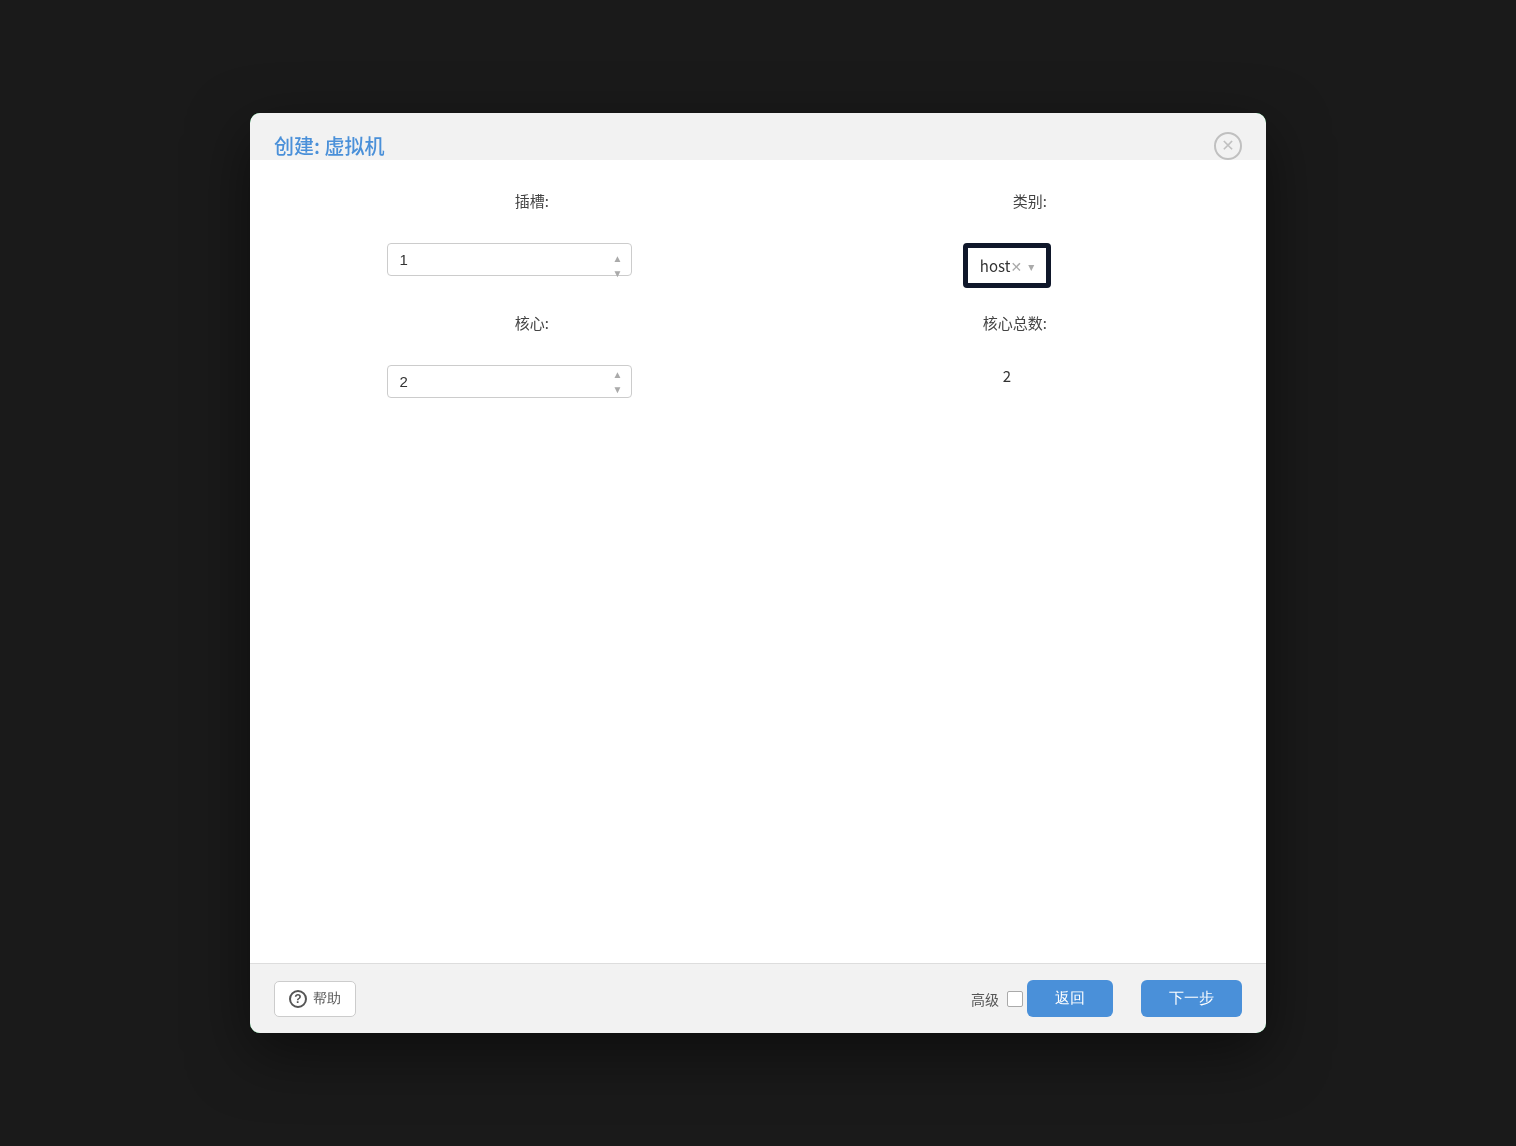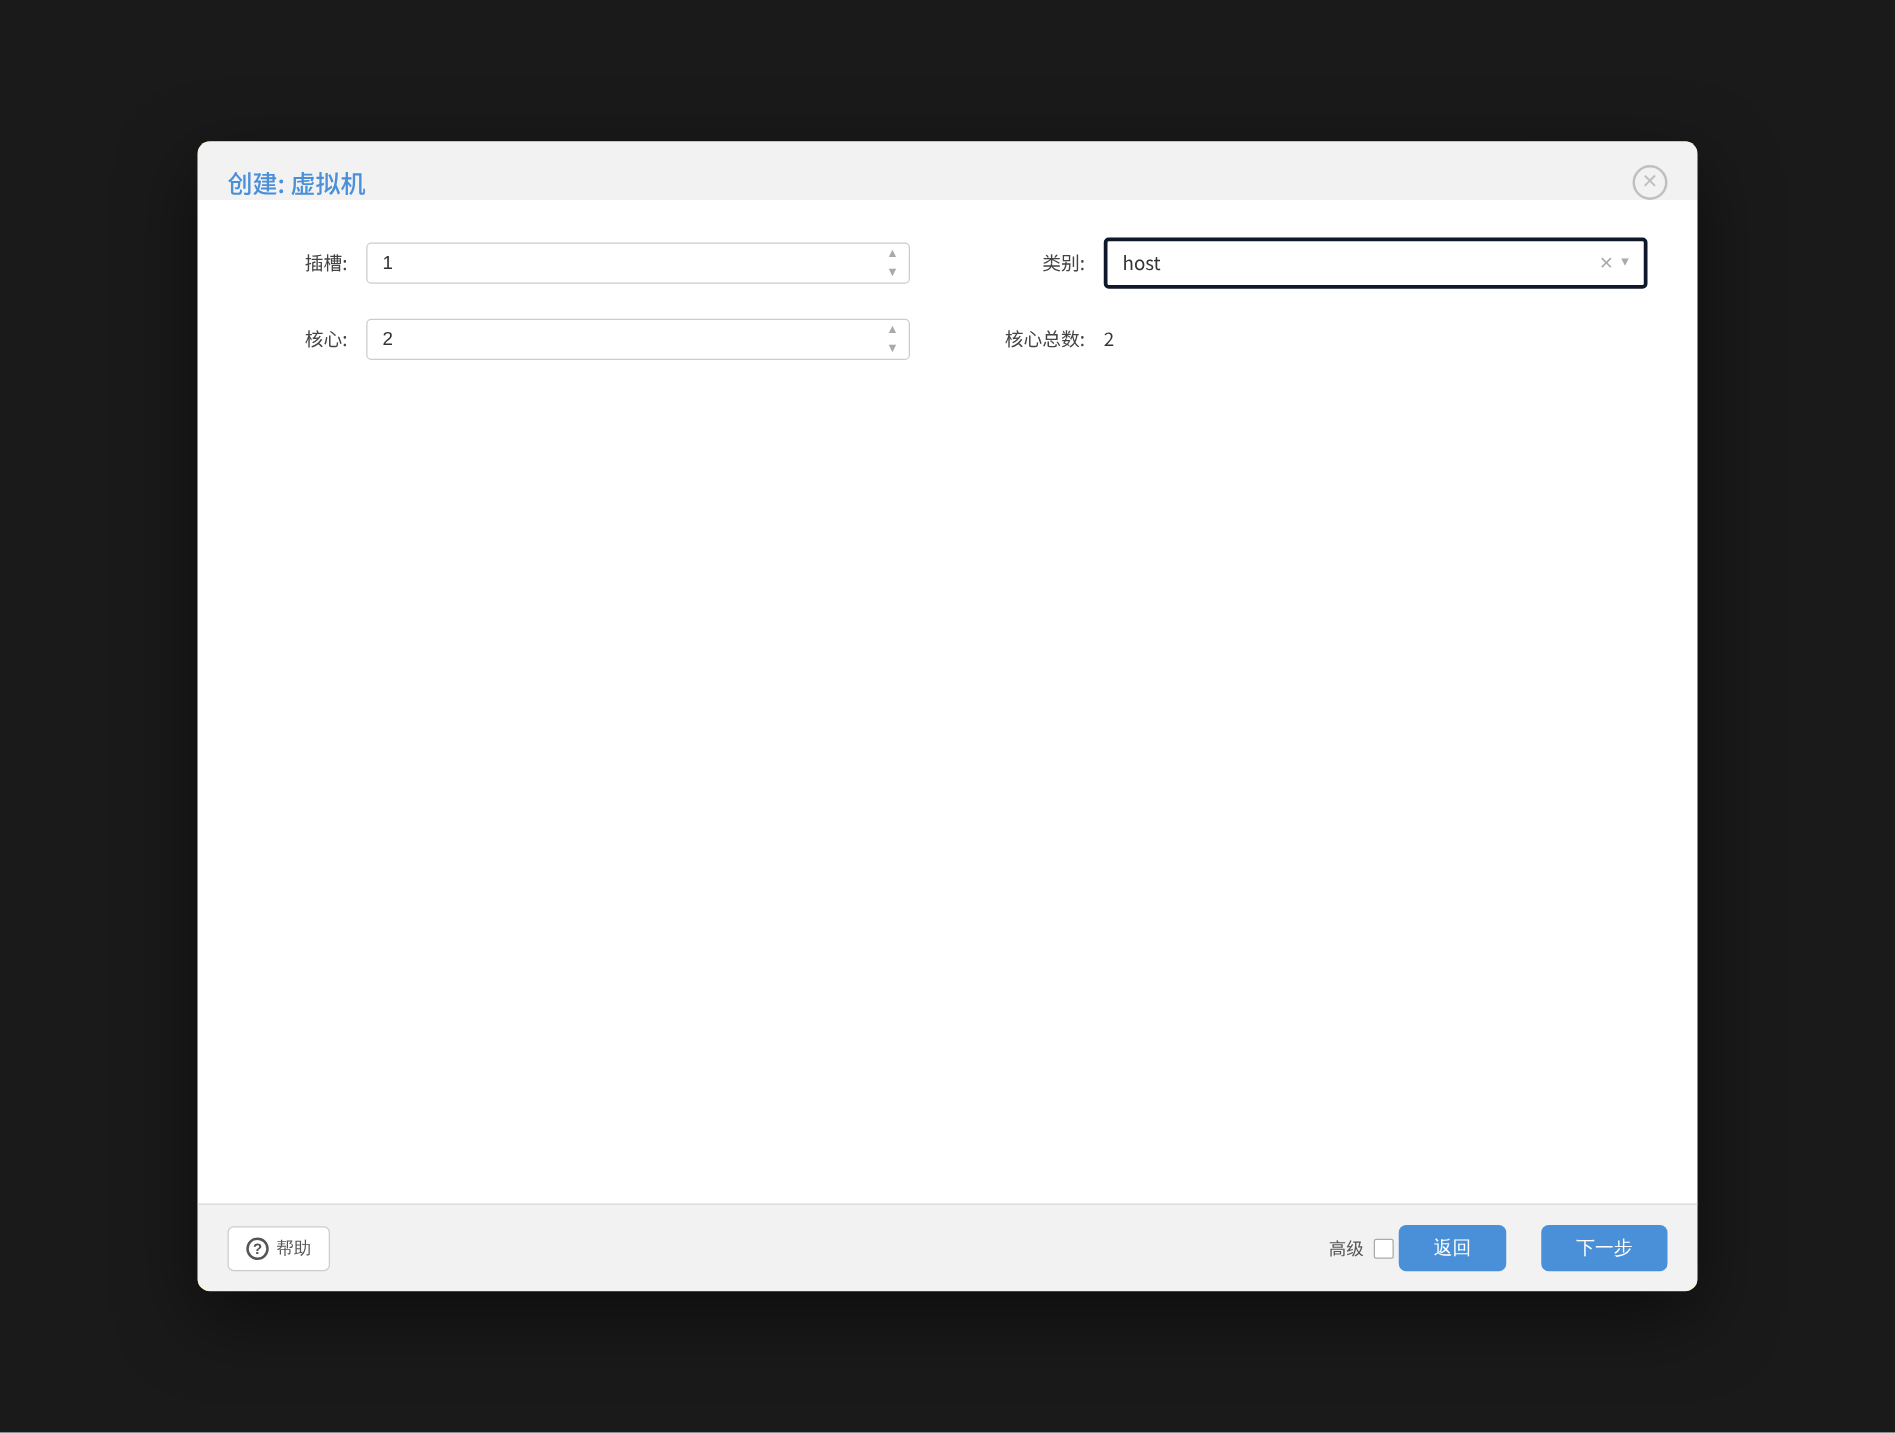--- a/index.html
+++ b/index.html
@@ -5,23 +5,23 @@
     * { box-sizing: border-box; margin: 0; padding: 0; }
     body {
       background: #1a1a1a;
       display: flex;
       align-items: center;
       justify-content: center;
       min-height: 100vh;
       font-family: "PingFang SC", "Microsoft YaHei", "Noto Sans CJK SC", sans-serif;
     }
     .dialog {
-      background: #eab308;
+      background: #22c55e;
       border-radius: 10px;
-      width: 1200px;
+      width: 1016px;
       min-height: 920px;
       display: flex;
       flex-direction: column;
       box-shadow: 0 20px 60px rgba(0,0,0,0.5);
       overflow: hidden;
       position: relative;
     }
     .title-bar {
       background: #f2f2f2;
       padding: 18px 24px 0 24px;
@@ -79,21 +79,22 @@
       padding: 30px 40px;
     }
     .form-grid {
       display: grid;
       grid-template-columns: 1fr 1fr;
       gap: 24px 60px;
     }
     .form-row {
       display: flex;
       align-items: center;
-      gap: 15px;
+      gap: 32px;
+      flex-direction: column;
     }
     .form-label {
       font-size: 15px;
       color: #444;
       min-width: 80px;
       text-align: right;
       flex-shrink: 0;
     }
     .form-input-wrapper {
       flex: 1;
@@ -132,21 +133,22 @@
       padding: 0;
     }
     .static-value {
       font-size: 15px;
       color: #333;
     }
     .dropdown-wrapper {
       flex: 1;
       position: relative;
       display: flex;
-      border: 3px solid #0f172a;
+      align-items: center;
+      border: 5px solid #0f172a;
       border-radius: 4px;
       background: #fff;
       padding: 7px 12px;
     }
     .dropdown-value {
       flex: 1;
       font-size: 15px;
       color: #333;
     }
     .dropdown-clear {

